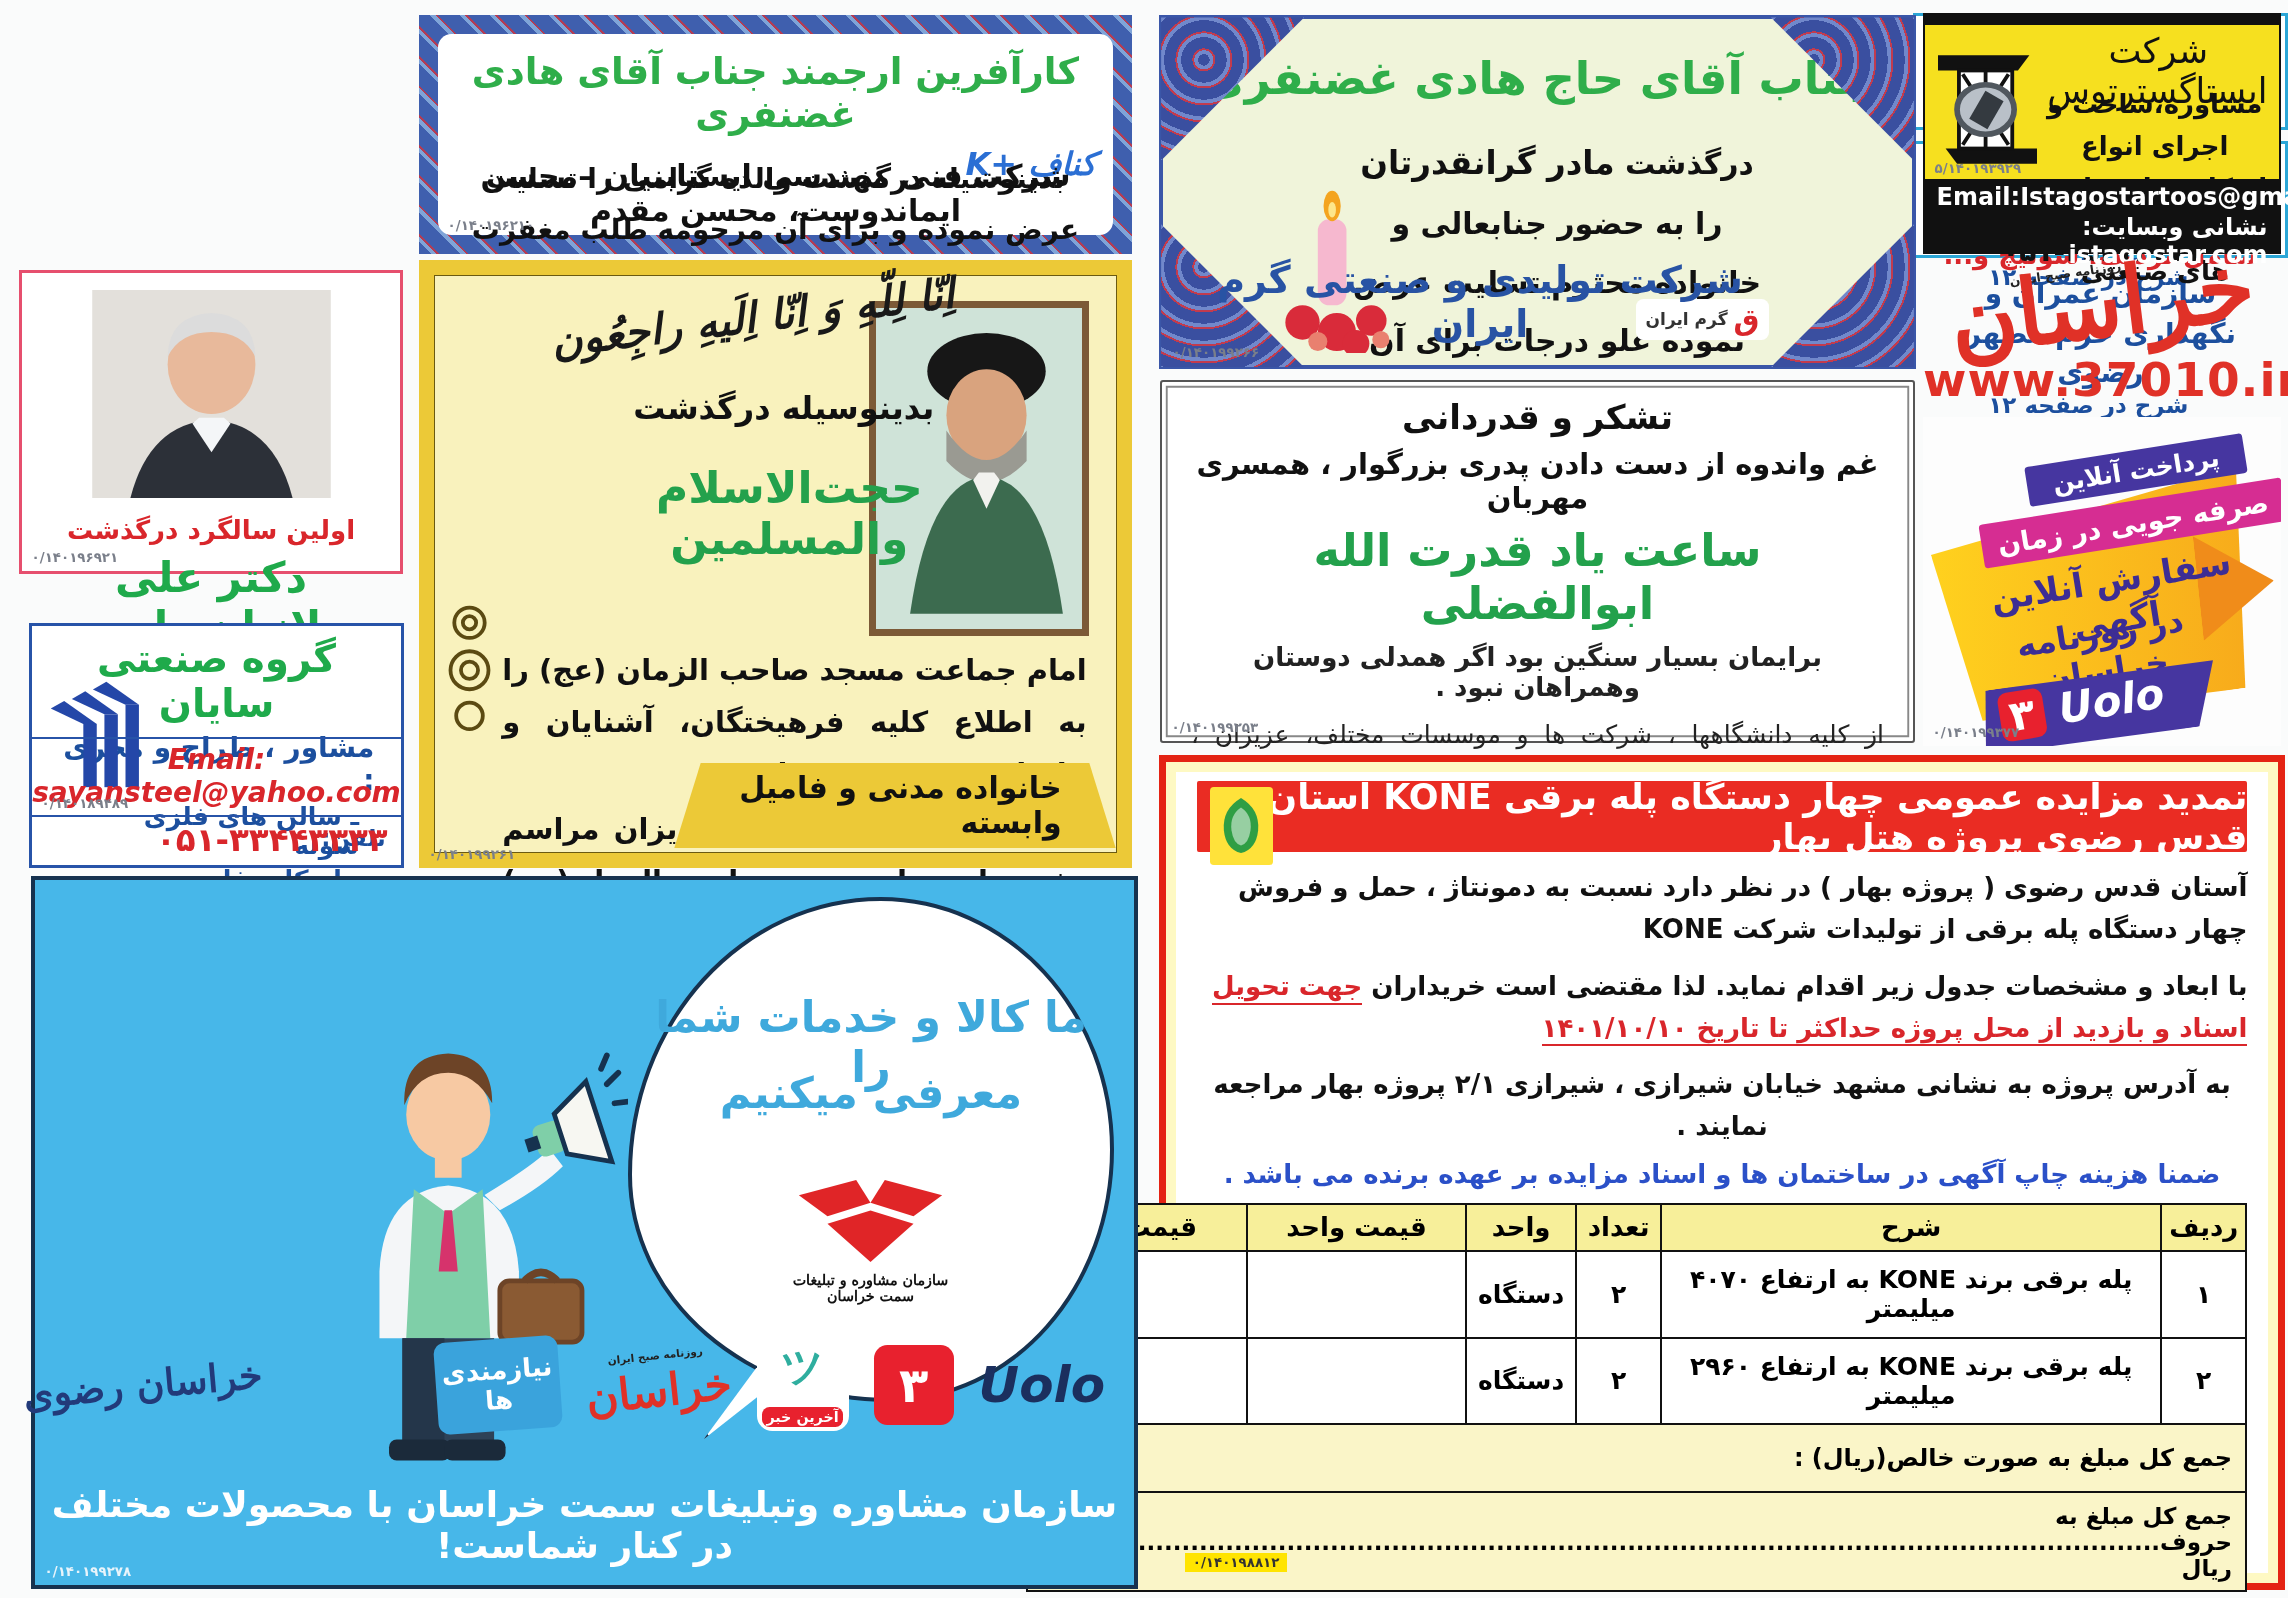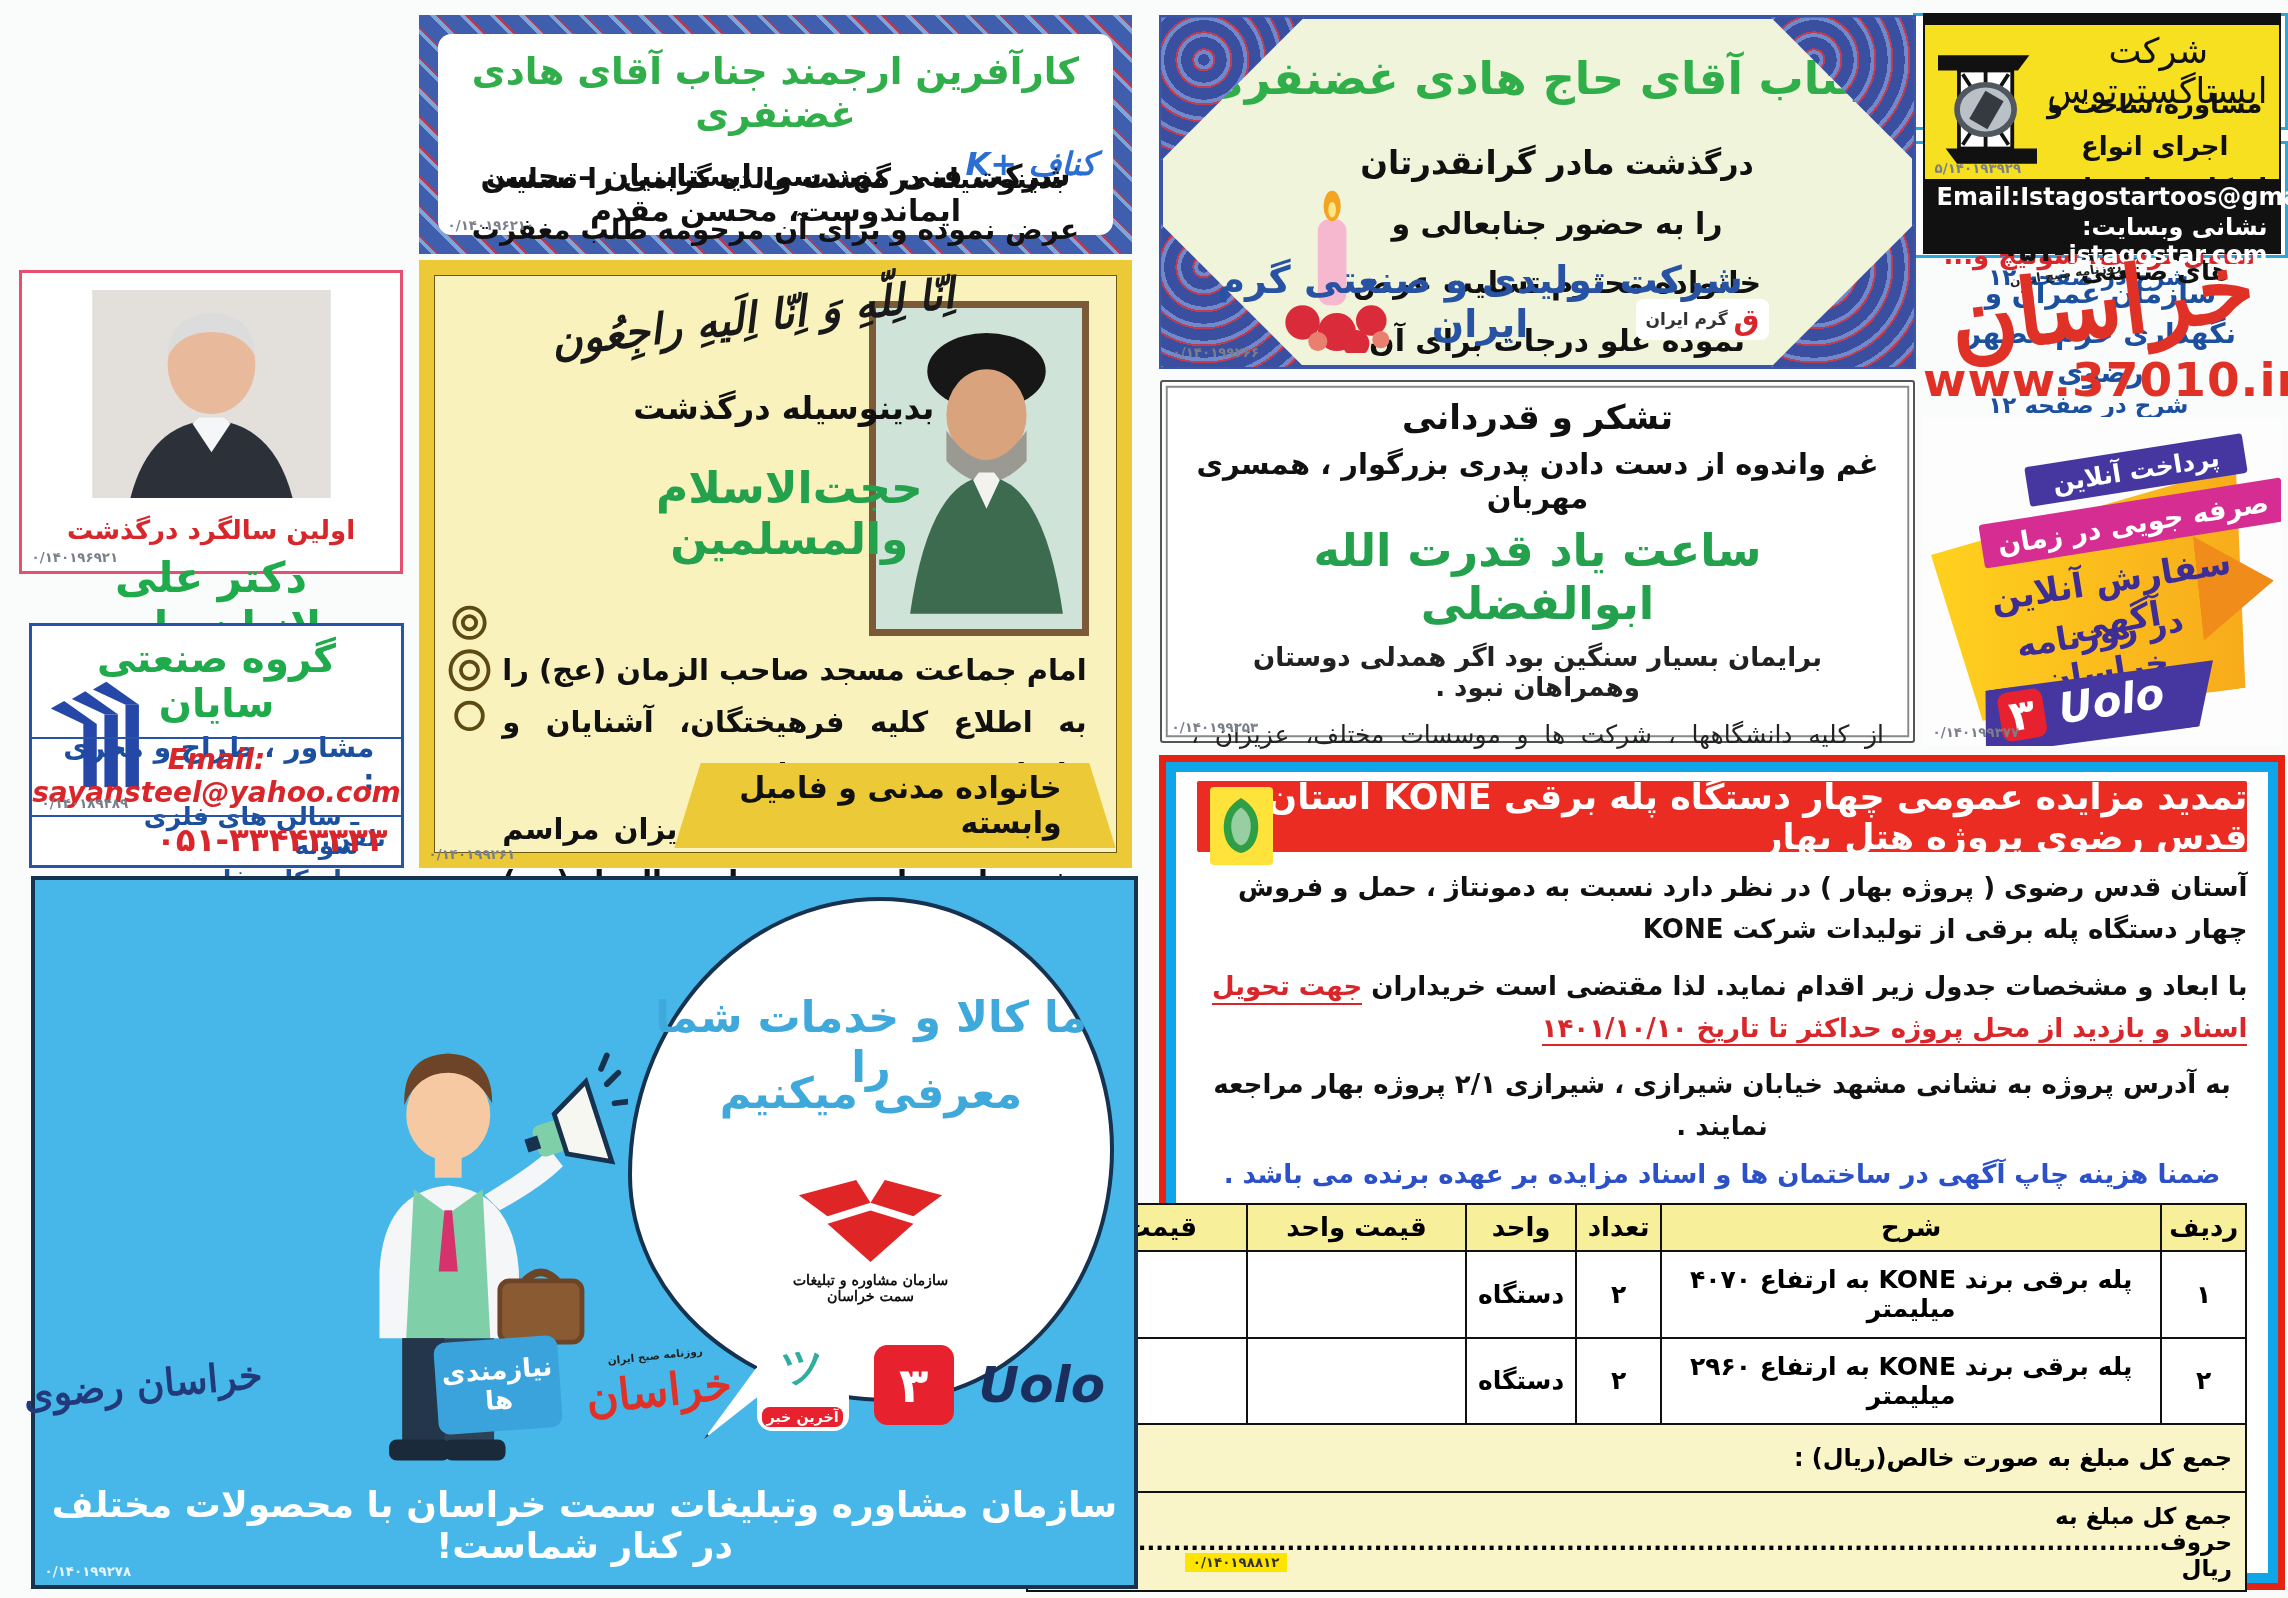--- a/index.html
+++ b/index.html
@@ -87,21 +87,21 @@
   .bn-yellow{position:absolute;left:17px;top:73px;width:315px;height:220px;background:linear-gradient(100deg,#ffd21e,#f7a81b);transform:rotate(-9deg);clip-path:polygon(0 18%,100% 0,92% 100%,8% 96%);}
   .bn-orange-tip{position:absolute;left:275px;top:115px;width:76px;height:105px;background:#f08c1a;clip-path:polygon(0 0,100% 50%,0 100%);transform:rotate(-6deg);}
   .bn-ribbon1{position:absolute;left:103px;top:32.5px;width:220px;padding:5.7px 0;background:#4636a0;color:#fff;font-weight:bold;font-size:25px;text-align:center;transform:rotate(-9deg);border-radius:3.8px;}
   .bn-ribbon2{position:absolute;left:57px;top:84px;width:306px;padding:6.7px 0;background:#d62d92;color:#fff;font-weight:bold;font-size:27px;text-align:center;transform:rotate(-9deg);border-radius:3.8px;}
   .bn-line1{position:absolute;left:38px;top:143px;width:306px;color:#3d2d94;font-weight:bold;font-size:34px;text-align:center;transform:rotate(-9deg);}
   .bn-line2{position:absolute;left:27px;top:197px;width:306px;color:#3d2d94;font-weight:bold;font-size:32.5px;text-align:center;transform:rotate(-9deg);}
   .bn-purple{position:absolute;left:57px;top:256px;width:239px;height:69px;background:#4636a0;transform:rotate(-9deg);clip-path:polygon(4% 0,100% 8%,90% 100%,0 92%);}
   .bn-logo{position:absolute;left:76px;top:264px;transform:rotate(-9deg);color:#fff;font-weight:bold;font-size:42px;font-style:italic;direction:ltr;}
   .bn-badge{display:inline-block;background:#e8212e;color:#fff;border-radius:9.6px;padding:0 9.6px;font-style:normal;}
   
-  .ad-kone{border:7.6px solid #e42313;background:#0ea5e9;padding:9.6px;}
+  .ad-kone{border:7.6px solid #e42313;background:#fef9c3;padding:9.6px;}
   .kone-in{background:#fff;width:100%;height:100%;box-sizing:border-box;padding:9.6px 21px;position:relative;}
   .kone-head{background:#ea2c23;height:71px;border-radius:1.9px;position:relative;display:flex;align-items:center;justify-content:center;}
   .kone-head-title{color:#fff;font-weight:bold;font-size:35px;}
   .kone-emblem{position:absolute;right:auto;left:13.4px;top:5.7px;width:63px;height:78px;background:#ffe23a;border-radius:3.8px;display:flex;align-items:center;justify-content:center;}
   .kone-p{color:#111;font-weight:bold;font-size:26px;margin-top:15.3px;line-height:1.6;}
   .kone-p.center{text-align:center;}
   .kone-red{color:#d9262b;border-bottom:2.9px solid #d9262b;padding-bottom:1.9px;}
   .kone-note{color:#2b50c8;font-weight:bold;font-size:26px;text-align:center;margin-top:11.5px;}
   table.kone-table{border-collapse:collapse;width:100%;margin-top:13.4px;}
   .kone-table th{background:#f7ef9a;border:2.9px solid #111;font-size:26px;padding:7.6px 5.7px;}

